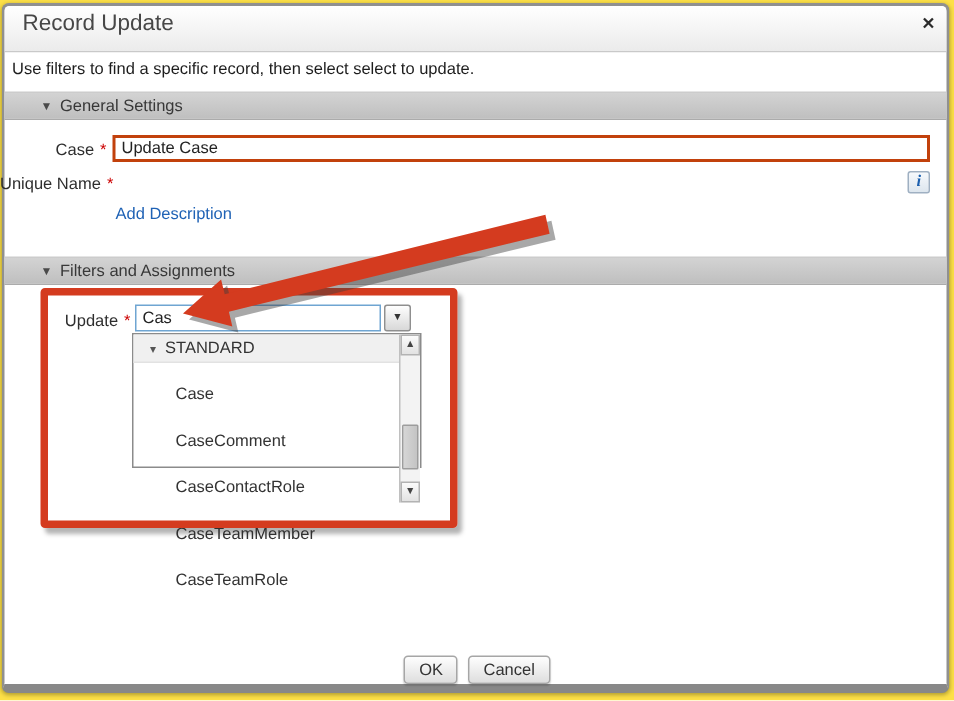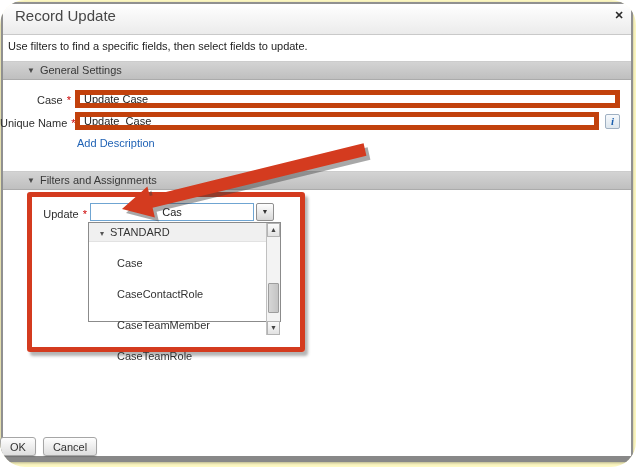--- a/index.html
+++ b/index.html
@@ -1,19 +1,19 @@
 <!DOCTYPE html>
 <html><head>
 <meta charset="utf-8">
 <style>
   * { margin:0; padding:0; box-sizing:border-box; }
   body { background:#fff; }
   .stage {
-    position:relative; width:636px; height:467px; background:#fef9c3;
-    font-family:"Liberation Sans", sans-serif; overflow:hidden; color:#2e2e2e;border-radius:25px;
+    position:relative; width:636px; height:467px; background:#fde047;
+    font-family:"Liberation Sans", sans-serif; overflow:hidden; color:#2e2e2e;
   }
   
   .dialog {
     position:absolute; left:1px; top:2px; width:632px; height:460px;
     background:#ffffff; border:2px solid #909090; border-bottom-width:6px;
     border-bottom-color:#888888; border-radius:5px;
     box-shadow:0 1px 3px rgba(0,0,0,.30);
   }
   .titlebar {
     position:absolute; left:3px; top:4px; width:628px; height:31px;
@@ -32,46 +32,46 @@
     border-top:1px solid #cccccc; border-bottom:1px solid #ababab;
     font-size:11px; line-height:17px; color:#383838; padding-left:24px; cursor:pointer;
   }
   .section-header .tri { font-size:8px; color:#4a4a4a; margin-right:5px; vertical-align:1px; }
   .hdr-general { top:61px; }
   .hdr-filters { top:171px; }
 
   .field-label { position:absolute; font-size:11px; color:#2e2e2e; text-align:right; white-space:nowrap; }
   .req { color:#cc0000; margin-left:4px; }
   .txt-input {
-    position:absolute; height:18px; border:5px solid #c2410c; background:#fff;
+    position:absolute; height:18px; border:2px solid #c2410c; background:#fff;
     font-family:"Liberation Sans", sans-serif; font-size:11px; color:#222; padding:1px 4px;
   }
   .lbl-name { left:0; top:94px; width:71px; }
   .in-name  { left:75px; top:90px; width:545px; }
   .lbl-uname{ left:0; top:117px; width:71px; }
   .in-uname { left:75px; top:112px; width:524px; }
   .info-icon {
     position:absolute; left:605px; top:114px; width:15px; height:15px;
     border:1px solid #9fb0c2; border-radius:2px;
     background:linear-gradient(#f6f9fc,#dde6ee);
     font-family:"Liberation Serif", serif; font-style:italic; font-weight:700;
     font-size:11px; color:#1b5fae; text-align:center; line-height:13px; cursor:pointer;
   }
   .add-desc { position:absolute; left:77px; top:137px; font-size:11px; color:#1f62b5; cursor:pointer; }
 
   .lbl-update { left:0; top:208px; width:87px; }
-  .in-update  { left:90px; top:203px; width:164px; border:1px solid #6fa5d2;text-align:center; }
+  .in-update  { left:90px; top:203px; width:164px; border:1px solid #6fa5d2; }
   .combo-btn {
     position:absolute; left:256px; top:203px; width:18px; height:18px;
     border:1px solid #8f8f8f; border-radius:2px;
     background:linear-gradient(#fefefe,#d8d8d8);
     font-size:7px; color:#333; text-align:center; line-height:16px; cursor:pointer;
   }
   .dropdown {
-    position:absolute; left:88px; top:222px; width:193px; height:100px;
+    position:absolute; left:88px; top:222px; width:193px; height:90px;
     border:1px solid #8b8b8b; background:#fff;
   }
   .dd-rows { position:absolute; left:0; top:0; width:179px; }
   .dd-group {
     height:19px; line-height:18px; background:#f0f0f0; border-bottom:1px solid #e2e2e2;
     font-size:11px; color:#333; padding-left:11px; cursor:pointer;
   }
   .dd-group .tri { font-size:8px; color:#555; margin-right:6px; }
   .dd-item { height:19px; line-height:19px; font-size:11px; color:#333; padding-left:28px; cursor:pointer;margin-top:12px; }
   .scrollbar {
@@ -83,21 +83,21 @@
     background:linear-gradient(#fbfbfb,#e2e2e2); border:1px solid #b3b3b3;
     font-size:7px; color:#444; text-align:center; line-height:12px; cursor:pointer;
   }
   .sb-up { top:0; }
   .sb-down { bottom:0; }
   .sb-thumb {
     position:absolute; left:1px; top:60px; width:11px; height:30px;
     background:linear-gradient(90deg,#d6d6d6,#c4c4c4); border:1px solid #9d9d9d;
     border-radius:1px; cursor:grab;
   }
-  .btn-row { position:absolute; left:0; top:437px; width:636px; display:flex; justify-content:flex-start; gap:7px; }
+  .btn-row { position:absolute; left:0; top:437px; width:636px; display:flex; justify-content:center; gap:7px; }
   .btn {
     font-family:"Liberation Sans", sans-serif; font-size:11px; color:#333;
     padding:2px 9px; height:19px; border:1px solid #a6a6a6; border-radius:3px;
     background:linear-gradient(#fefefe,#dedede); box-shadow:0 1px 1px rgba(0,0,0,.15);
     cursor:pointer;
   }
   
   .anno-rect {
     position:absolute; left:27px; top:192px; width:278px; height:160px;
     border:5px solid #d43b1f; border-radius:3px;
@@ -109,35 +109,34 @@
 <body>
 
 <div class="stage">
 
   <div class="dialog"></div>
 
   <div class="titlebar"></div>
   <div class="title">Record Update</div>
   <div class="close-x">✕</div>
 
-  <div class="subtitle">Use filters to find a specific fields, then select fields to update.</div>
+  <div class="subtitle">Use filters to find a specific record, then select select to update.</div>
 
   <div class="section-header hdr-general">
     <span class="tri">▼</span><span>General Settings</span>
   </div>
 
   <div class="field-label lbl-name">
     <span>Case</span><span class="req">*</span>
   </div>
   <input class="txt-input in-name" value="Update Case" style="">
 
   <div class="field-label lbl-uname">
     <span>Unique Name</span><span class="req">*</span>
   </div>
-  <input class="txt-input in-uname" value="Update_Case" style="">
   <div class="info-icon">i</div>
 
   <div class="add-desc">Add Description</div>
 
   <div class="section-header hdr-filters">
     <span class="tri">▼</span><span>Filters and Assignments</span>
   </div>
 
   <div class="field-label lbl-update">
     <span>Update</span><span class="req">*</span>
@@ -146,20 +145,21 @@
   <div class="combo-btn">
     <span>▼</span>
   </div>
 
   <div class="dropdown">
     <div class="dd-rows">
       <div class="dd-group">
         <span class="tri">▾</span><span>STANDARD</span>
       </div>
       <div class="dd-item">Case</div>
+      <div class="dd-item">CaseComment</div>
       <div class="dd-item">CaseContactRole</div>
       <div class="dd-item">CaseTeamMember</div>
       <div class="dd-item">CaseTeamRole</div>
     </div>
     <div class="scrollbar">
       <div class="sb-btn sb-up">▲</div>
       <div class="sb-thumb"></div>
       <div class="sb-btn sb-down">▼</div>
     </div>
   </div>

